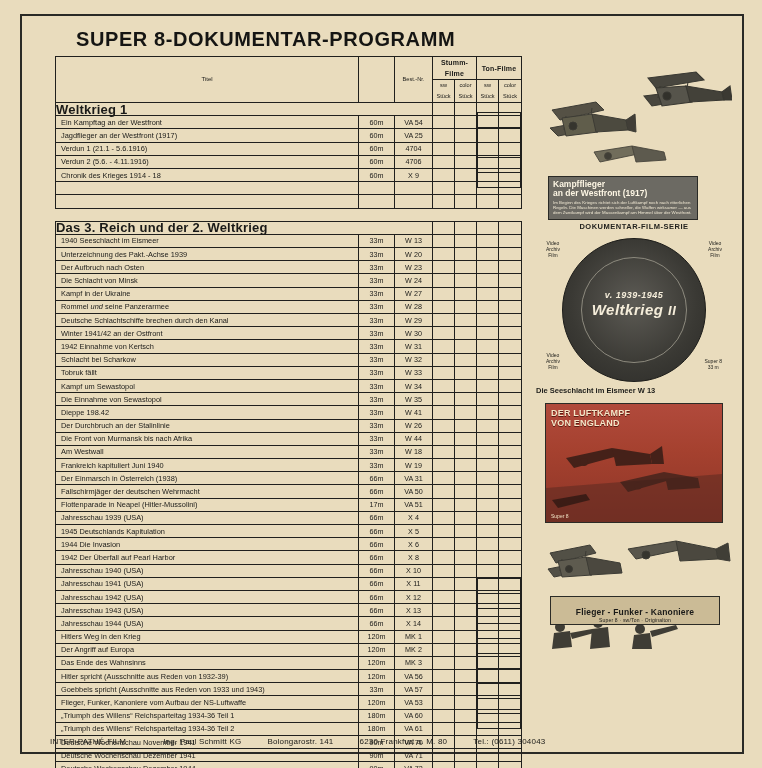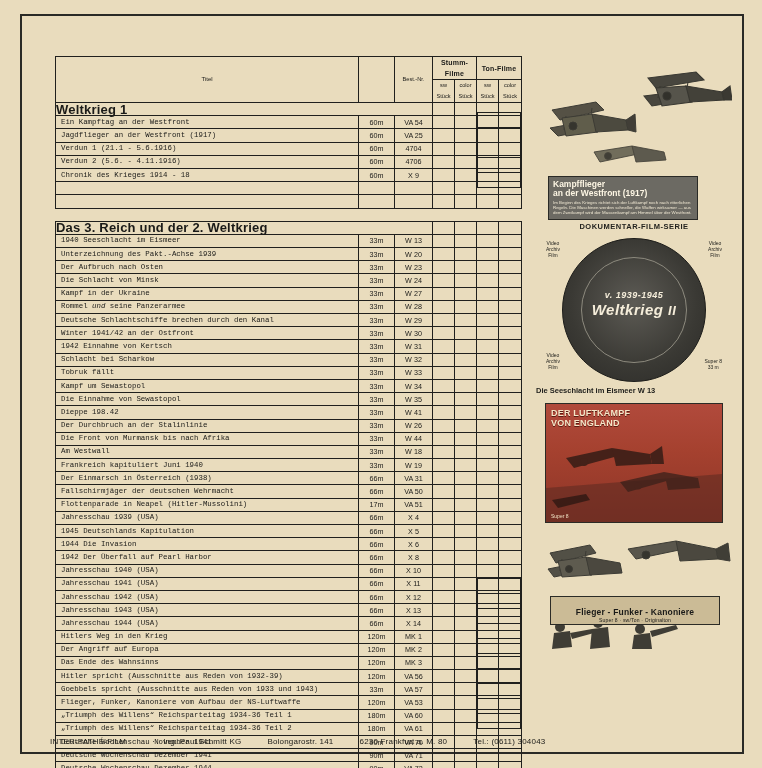--- a/index.html
+++ b/index.html
@@ -59,21 +59,21 @@
   .hdr-left{font-size:6px;text-align:left;padding-left:4px;vertical-align:top;}
   .section td{
     height:22px;
     font-size:13px;
     font-weight:bold;
     padding-left:7px;
     letter-spacing:0.2px;
     margin-left:20px;
   }
   .row td{font-size:7.4px;}
-  .row .c-title{padding-left:5px;font-family:Liberation Mono, monospace;}
+  .row .c-title{padding-left:5px;}
   .row .c-len,.row .c-best{font-size:7.2px;}
   .blank td{height:12.2px;}
   .gap{
     border:none !important;
     height:10px !important;
     background:#e9dcbd;
   }
   .gap td{border:none !important;background:#e9dcbd;height:10px;}
   .it{font-style:italic;}
   
@@ -215,20 +215,21 @@
   }
   .footer span{margin-right:26px;}
   .footer .dot{margin-right:8px;}
 </style>
 </head>
 <body>
 
 <div class="page">
   <div class="border-frame"></div>
 
+  <div class="title">SUPER 8-DOKUMENTAR-PROGRAMM</div>
 
   <div class="table-wrap">
     <table class="main">
       <colgroup>
         <col style="width:303px">
           <col style="width:36px">
           <col style="width:38px">
         <col style="width:22px">
           <col style="width:22px">
           <col style="width:22px">

